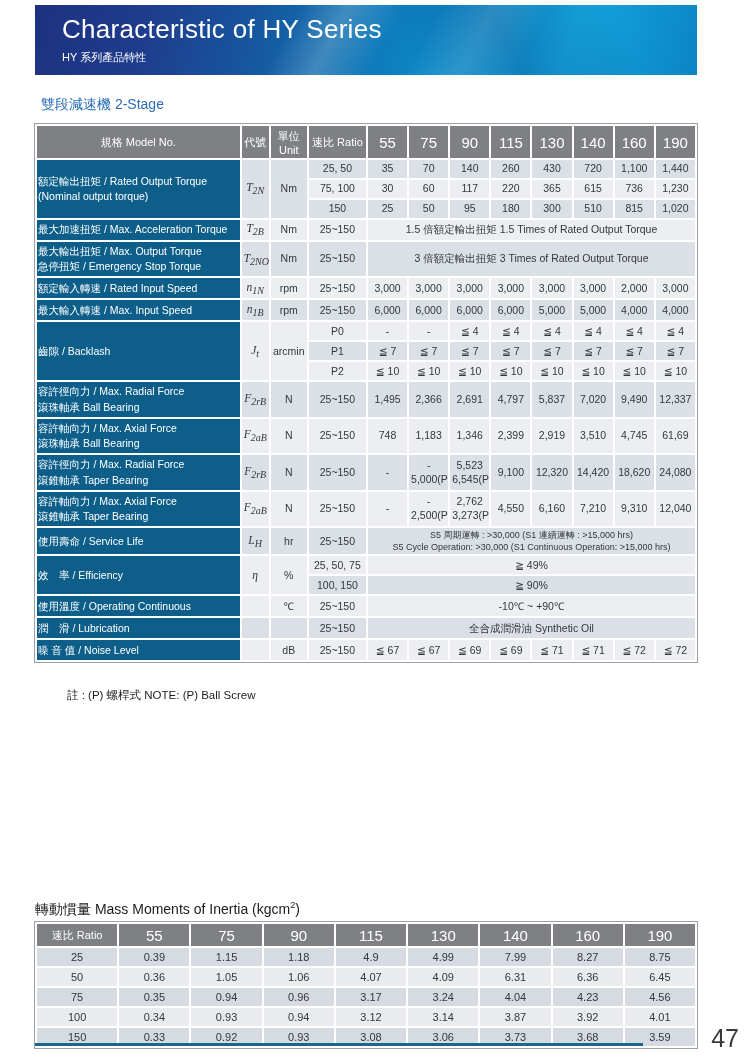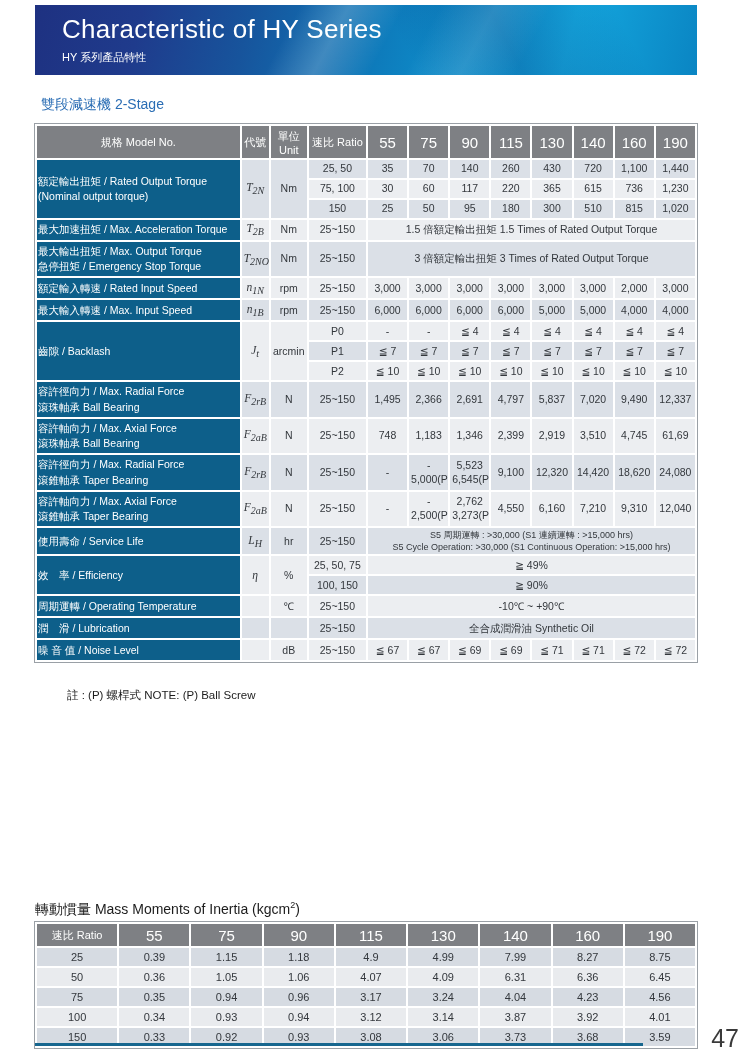--- a/index.html
+++ b/index.html
@@ -302,21 +302,21 @@
           <td rowspan="2" class="sym"><i>η</i></td>
           <td rowspan="2">%</td>
           <td>25, 50, 75</td>
           <td colspan="8">≧ 49%</td>
         </tr>
         <tr class="r0">
           <td>100, 150</td>
           <td colspan="8">≧ 90%</td>
         </tr>
         <tr class="r1">
-          <td class="lbl">周期運轉 / Operating Temperature</td>
+          <td class="lbl">使用溫度 / Operating Continuous</td>
           <td></td>
           <td>℃</td>
           <td>25~150</td>
           <td colspan="8">-10℃ ~ +90℃</td>
         </tr>
         <tr class="r0">
           <td class="lbl">潤　滑 / Lubrication</td>
           <td></td>
           <td></td>
           <td>25~150</td>

